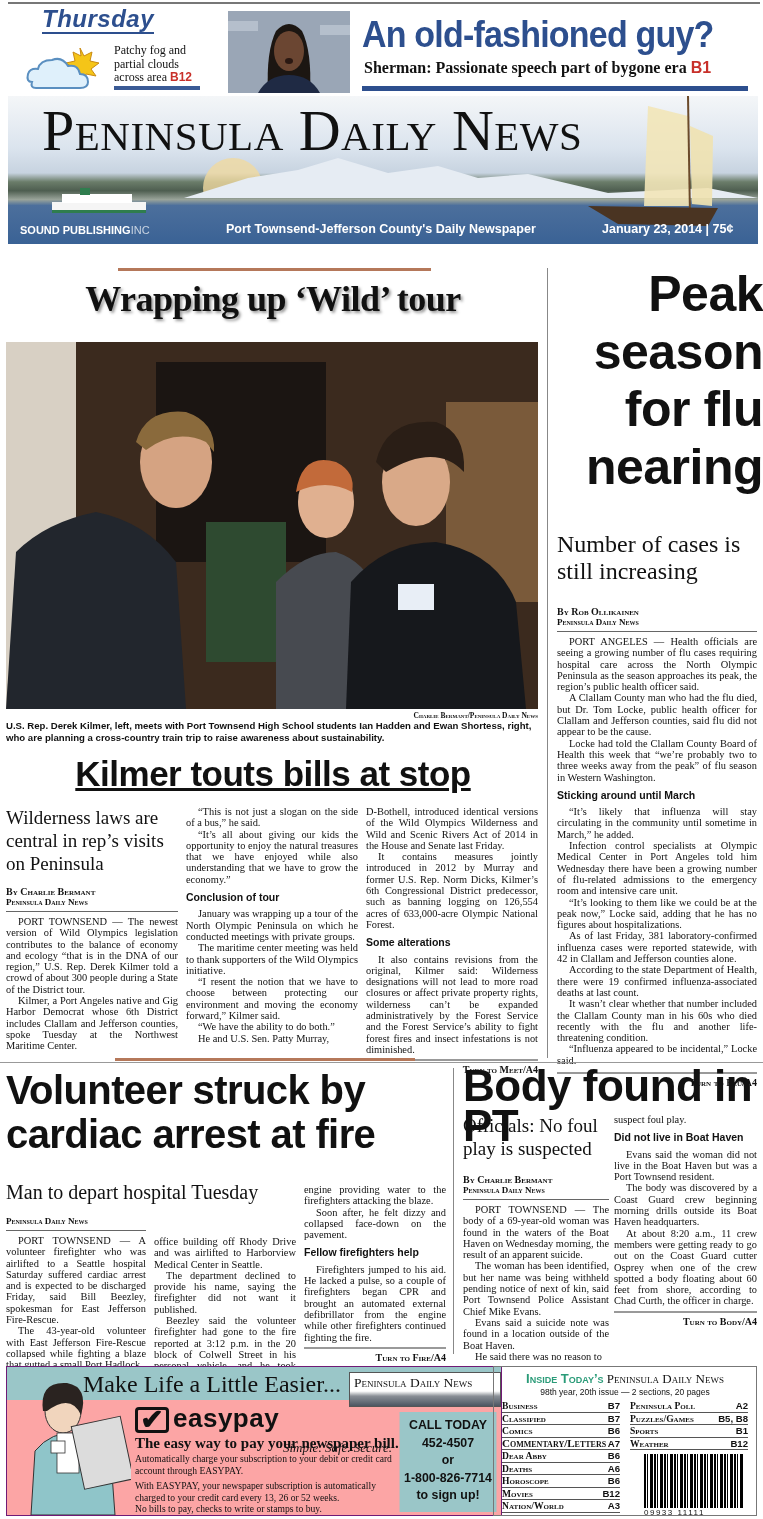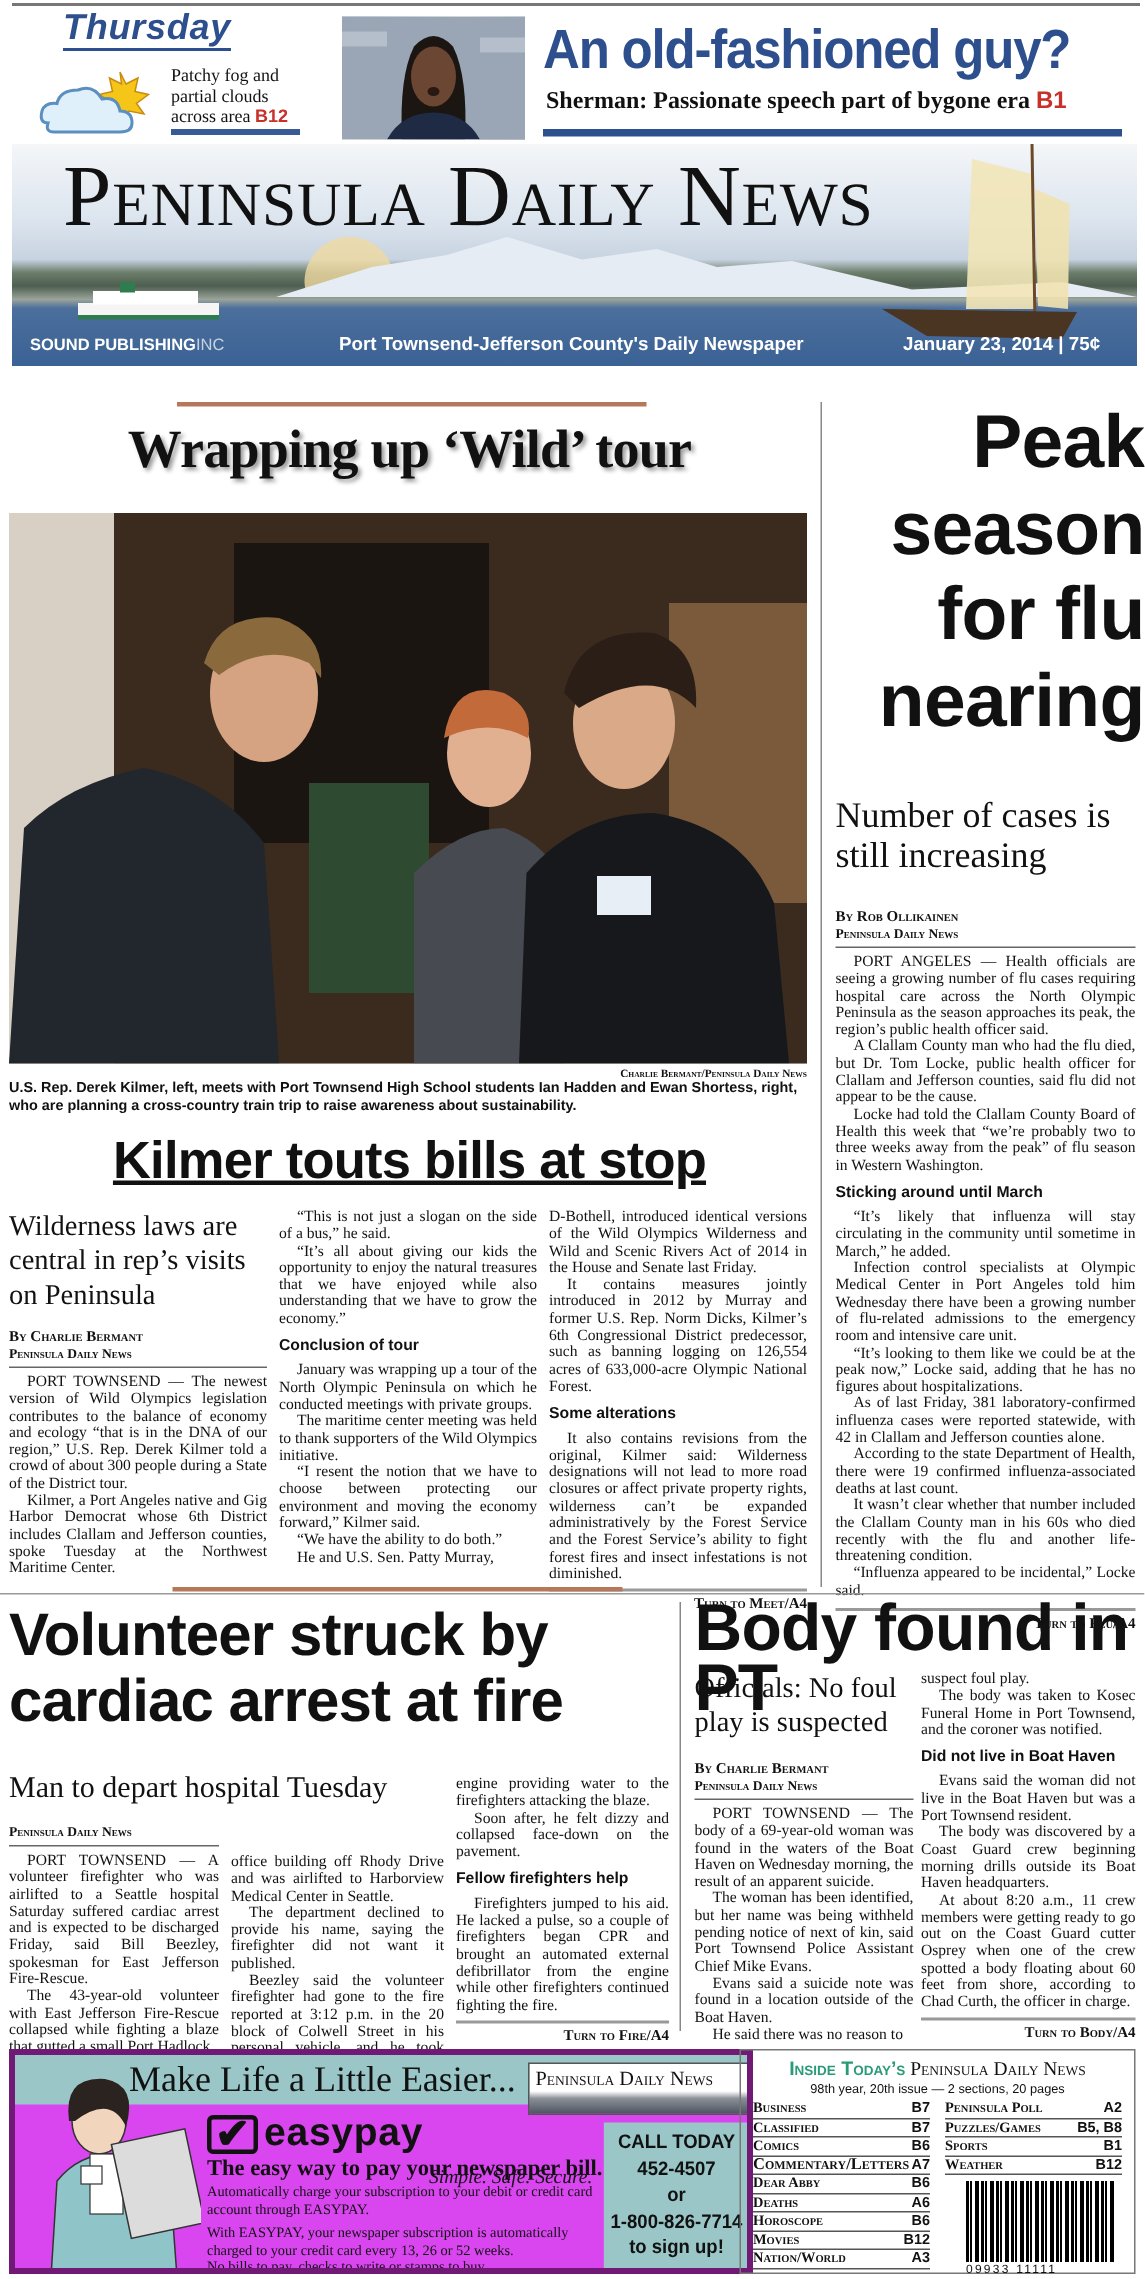--- a/index.html
+++ b/index.html
@@ -50,21 +50,21 @@
 
   
   .vol-head { left: 6px; top: 1068px; width: 440px; font-family: "Liberation Sans", sans-serif; font-weight: bold; font-size: 40px; line-height: 44px; letter-spacing: -0.6px; }
   .vol-deck { left: 6px; top: 1180px; width: 440px; font-family: "Liberation Serif", serif; font-size: 20px; line-height: 24px; }
 
   
   .body-head { left: 463px; top: 1066px; width: 300px; font-family: "Liberation Sans", sans-serif; font-weight: bold; font-size: 44px; line-height: 40px; letter-spacing: -0.5px; }
   .body-deck { left: 463px; top: 1114px; width: 150px; font-family: "Liberation Serif", serif; font-size: 19px; line-height: 23px; }
 
   
-  .ad { left: 6px; top: 1366px; width: 496px; height: 150px; border: 4px solid #701a75; background: #d946ef; overflow: hidden; }
+  .ad { left: 6px; top: 1366px; width: 496px; height: 150px; border: 1px solid #701a75; background: #fca5a5; overflow: hidden; }
   .ad-band { position:absolute; left:0; top:0; width: 100%; height: 33px; background: #9ac6c8; }
   .ad-title { position:absolute; left: 76px; top: 2px; font-family: "Liberation Serif", serif; font-size: 24px; line-height: 30px; }
   .ad-logo { position:absolute; left: 342px; top: 5px; width: 152px; height: 35px; border: 1px solid #555; background: linear-gradient(180deg,#fff 0%, #fff 55%, #8a8f96 70%, #4c5662 100%); font-family: "Liberation Serif", serif; font-variant: small-caps; font-size: 13.5px; padding: 2px 4px; white-space: nowrap; }
   .ad-check { position:absolute; left: 128px; top: 40px; width: 34px; height: 26px; border: 3px solid #111; border-radius: 4px; font-size: 28px; line-height: 20px; text-align: center; font-weight: bold; }
   .ad-brand { position:absolute; left: 166px; top: 36px; font-family: "Liberation Sans", sans-serif; font-weight: 900; font-size: 26px; letter-spacing: 0.5px; }
   .ad-tag { position:absolute; left: 276px; top: 44px; font-family: "Liberation Serif", serif; font-style: italic; font-size: 13px; margin-top: 29px; }
   .ad-lead { position:absolute; left: 128px; top: 68px; font-family: "Liberation Serif", serif; font-weight: bold; font-size: 15px; }
   .ad-body { position:absolute; left: 128px; top: 86px; width: 260px; font-family: "Liberation Serif", serif; font-size: 9.6px; line-height: 11.5px; }
   .ad-call { position:absolute; left: 390px; top: 45px; width: 102px; height: 100px; background: #9ac6c8; text-align: center; font-family: "Liberation Sans", sans-serif; font-weight: bold; font-size: 13px; line-height: 17.5px; padding-top: 4px; transform: scaleX(0.95); }
   .ad-woman { position:absolute; left: 4px; top: 4px; width: 120px; height: 144px; }
@@ -249,21 +249,20 @@
   <div class="byline-org">Peninsula Daily News</div>
   <div class="body-text">
     <p>PORT TOWNSEND — The body of a 69-year-old woman was found in the waters of the Boat Haven on Wednesday morning, the result of an apparent suicide.</p>
     <p>The woman has been identified, but her name was being withheld pending notice of next of kin, said Port Townsend Police Assistant Chief Mike Evans.</p>
     <p>Evans said a suicide note was found in a location outside of the Boat Haven.</p>
     <p>He said there was no reason to</p>
   </div>
 </div>
 <div class="abs body-text" style="left:614px;top:1114px;width:143px">
   <p style="text-indent:0">suspect foul play.</p>
-  <p>The body was taken to Kosec Funeral Home in Port Townsend, and the coroner was notified.</p>
   <div class="subhead">Did not live in Boat Haven</div>
   <p>Evans said the woman did not live in the Boat Haven but was a Port Townsend resident.</p>
   <p>The body was discovered by a Coast Guard crew beginning morning drills outside its Boat Haven headquarters.</p>
   <p>At about 8:20 a.m., 11 crew members were getting ready to go out on the Coast Guard cutter Osprey when one of the crew spotted a body floating about 60 feet from shore, according to Chad Curth, the officer in charge.</p>
   <div class="jump" style="margin-top:4px">Turn to Body/A4</div>
 </div>
 
 <div class="abs ad">
   <div class="ad-band"></div>
   <svg class="ad-woman" width="120" height="144">

